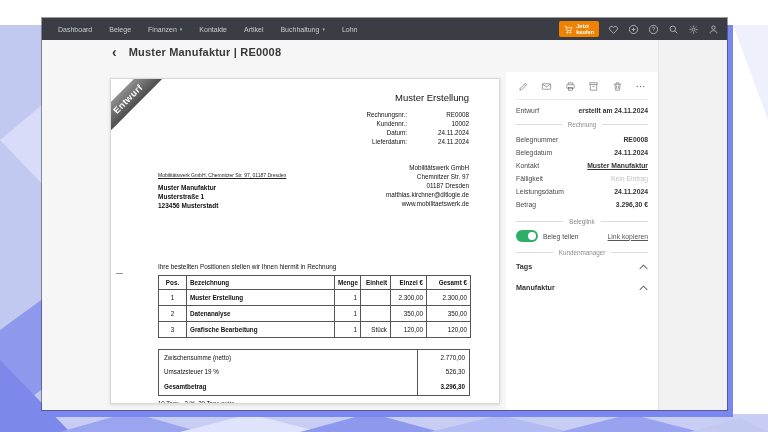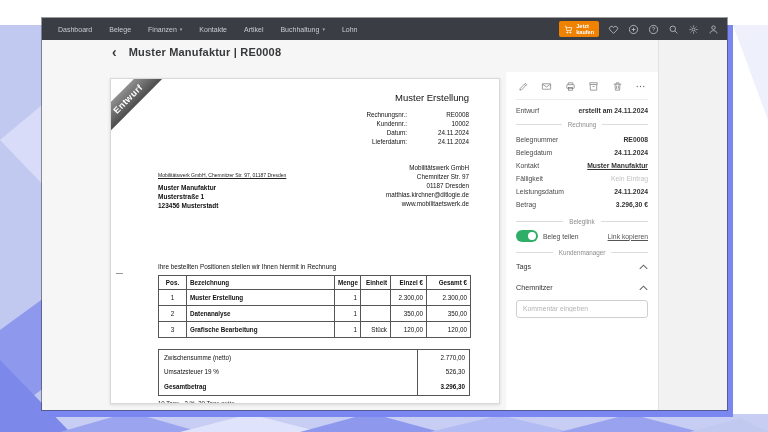--- a/index.html
+++ b/index.html
@@ -58,21 +58,21 @@
   .divider::before,.divider::after{content:"";flex:1;height:1px;background:#dcdcdc;}
   .field-row{display:flex;justify-content:space-between;align-items:center;height:13px;font-size:6.8px;}
   .f-label{color:#4a4a4a;}
   .f-val{font-weight:bold;color:#333;}
   .f-val.link{text-decoration:underline;cursor:pointer;}
   .f-val.muted{font-weight:normal;color:#c3c3c3;}
   .share-row{display:flex;align-items:center;gap:5px;margin:3px 0 1px;font-size:6.8px;color:#4a4a4a;}
   .toggle{width:22px;height:12px;border-radius:6px;background:#2fae67;position:relative;cursor:pointer;flex:0 0 auto;}
   .toggle .knob{position:absolute;right:2px;top:2px;width:8px;height:8px;border-radius:50%;background:#fff;}
   .copy-link{margin-left:auto;font-size:6.8px;color:#555;text-decoration:underline;cursor:pointer;}
-  .sec-head{display:flex;justify-content:space-between;align-items:center;margin-top:6px;font-size:7.2px;font-weight:normal;color:#333;}
+  .sec-head{display:flex;justify-content:space-between;align-items:center;margin-top:6px;font-size:7.2px;font-weight:bold;color:#333;}
   .chev{width:9px;height:6px;stroke:#666;fill:none;stroke-width:1.4;cursor:pointer;}
   .input-wrap{position:relative;margin-top:5px;}
   .input-wrap input{width:100%;height:18px;box-sizing:border-box;border:1px solid #cfcfcf;border-radius:3px;font-size:6.8px;padding:0 16px 0 6px;color:#333;font-family:inherit;outline:none;background:#fff;}
   .input-wrap input::placeholder{color:#b5b5b5;}
   .in-chev{position:absolute;right:5px;top:6px;}
   .comments{margin-top:12px;}
   
   .right-strip{position:absolute;left:616px;top:22px;width:69px;height:370px;background:#f2f2f2;border-left:1px solid #e2e2e2;box-sizing:border-box;}
 </style>
 </head>
@@ -354,25 +354,22 @@
 
       <div class="sec-head">
         <span>Tags</span>
         <svg class="chev" viewBox="0 0 12 7">
             <polyline points="1,6 6,1 11,6"></polyline>
           </svg>
       </div>
 
       <div class="comments">
         <div class="sec-head" style="margin-top:0;">
-          <span>Chemnitzer</span>
+          <span>Manufaktur</span>
           <svg class="chev" viewBox="0 0 12 7">
               <polyline points="1,6 6,1 11,6"></polyline>
             </svg>
         </div>
-        <div class="input-wrap">
-          <input type="text" placeholder="Kommentar eingeben" style="">
-        </div>
       </div>
 
     </div>
   </div>
 </div>
 
 </body></html>

